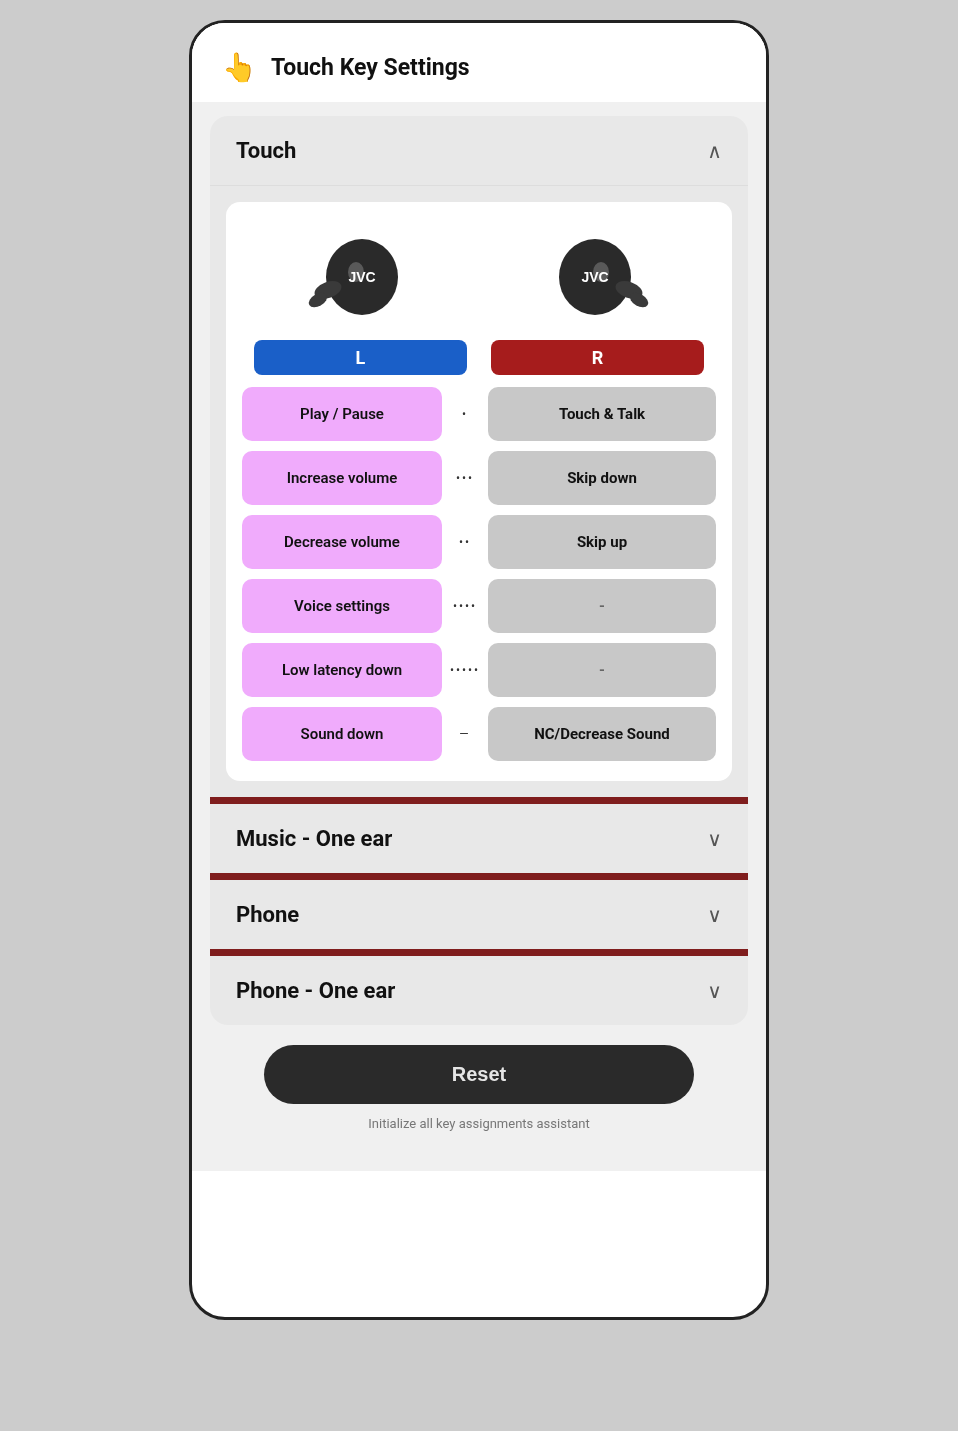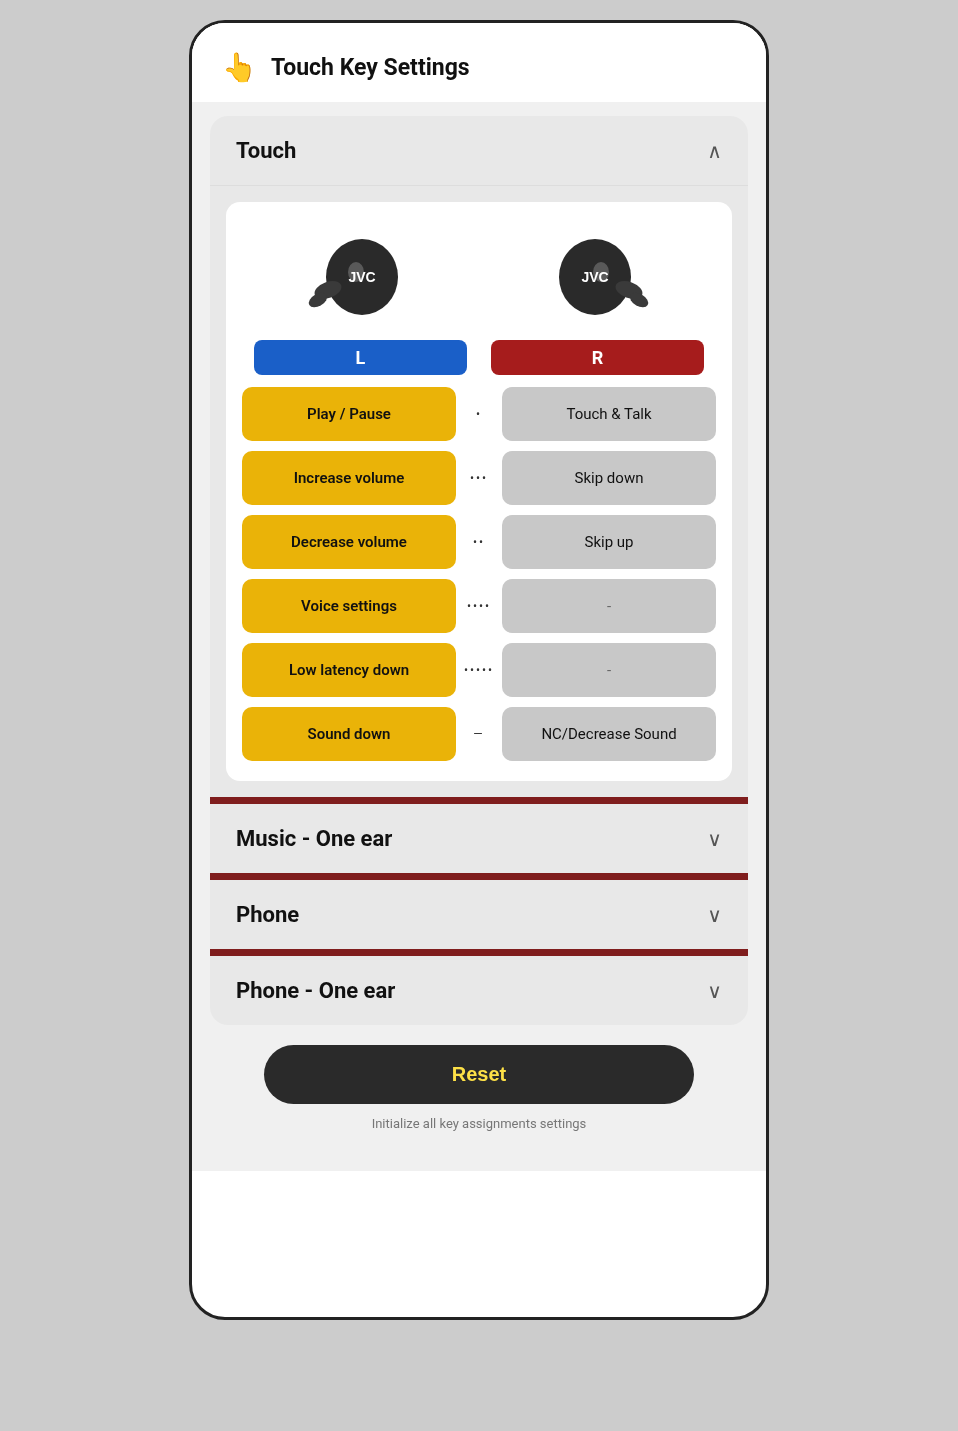--- a/index.html
+++ b/index.html
@@ -115,21 +115,21 @@
       margin-top: 12px;
     }
     .grid-row {
       display: flex;
       align-items: center;
       margin-bottom: 10px;
     }
     .grid-row:last-child { margin-bottom: 0; }
     .cell-left {
       flex: 1;
-      background: #eab308;
+      background: #f0abfc;
       border-radius: 10px;
       padding: 16px 10px;
       text-align: center;
       font-size: 15px;
       font-weight: 600;
       color: #111;
       min-height: 54px;
       display: flex;
       align-items: center;
       justify-content: center;
@@ -139,24 +139,24 @@
       text-align: center;
       font-size: 12px;
       color: #333;
       letter-spacing: 2px;
       flex-shrink: 0;
     }
     .cell-right {
       flex: 1;
       background: #c8c8c8;
       border-radius: 10px;
-      padding: 16px 10px;
+      padding: 16px 24px;
       text-align: center;
       font-size: 15px;
-      font-weight: 400;
+      font-weight: 700;
       color: #111;
       min-height: 54px;
       display: flex;
       align-items: center;
       justify-content: center;
     }
     .cell-right.empty { color: #666; }
 
     
     .collapsed-section {
@@ -170,21 +170,21 @@
 
     
     .bottom-area {
       margin: 20px 18px 10px 18px;
       display: flex;
       flex-direction: column;
       align-items: center;
     }
     .reset-button {
       background: #2a2a2a;
-      color: #fde047;
+      color: #e5e5e5;
       border: none;
       border-radius: 30px;
       padding: 18px 80px;
       font-size: 20px;
       font-weight: 600;
       cursor: pointer;
       width: 80%;
       margin-bottom: 12px;
     }
     .reset-hint {
@@ -297,17 +297,17 @@
 
       <div class="collapsed-section">
         <span class="section-title">Phone - One ear</span>
         <span class="chevron">∨</span>
       </div>
 
     </div>
 
     <div class="bottom-area">
       <button class="reset-button">Reset</button>
-      <span class="reset-hint">Initialize all key assignments settings</span>
+      <span class="reset-hint">Initialize all key assignments assistant</span>
     </div>
 
   </div>
 </div>
 
 </body></html>

